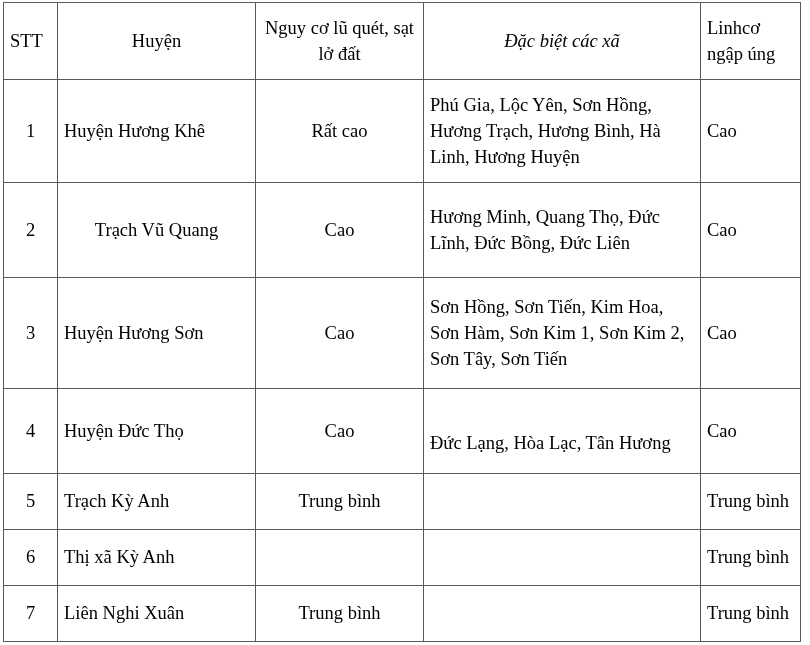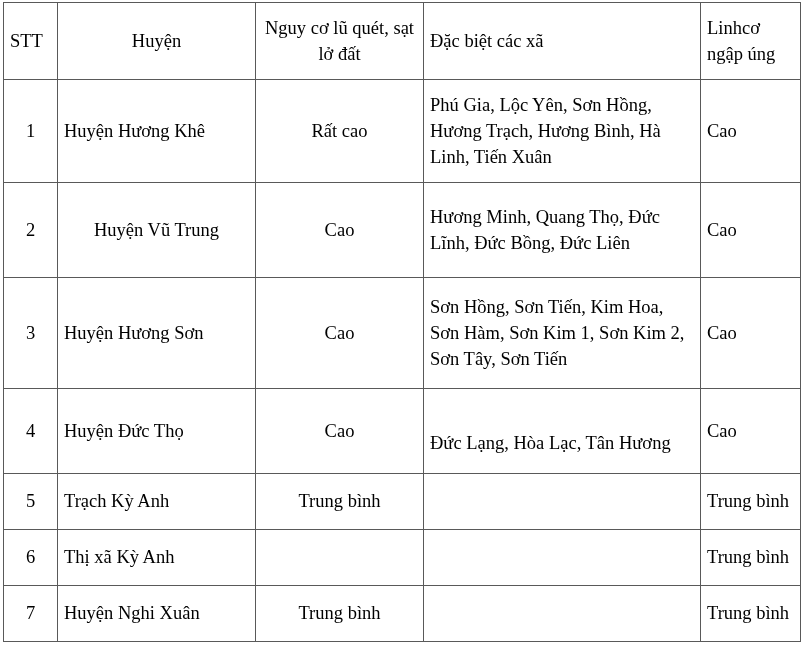--- a/index.html
+++ b/index.html
@@ -53,21 +53,21 @@
 
   
   thead th {
     font-weight: bold;
     height: 70px;
     font-size: 18.5px;
   }
   th.h-stt  { text-align: left;  padding-left: 3px; }
   th.h-huy  { text-align: center; margin-top: 28px; }
   th.h-risk { text-align: center; padding-left: 4px; padding-right: 4px; }
-  th.h-xa   { text-align: left; }
+  th.h-xa   { text-align: center; font-style: italic; }
   th.h-ngap {
     text-align: justify;
     text-align-last: justify;
     padding-left: 4px;
     padding-right: 3px;
   }
   th.h-ngap .jline { display: block; }
   th.h-ngap .jline.last {
     text-align: left;
     text-align-last: left;
@@ -134,28 +134,28 @@
 
     <tbody>
 
       <tr class="r1">
         <td class="stt">1</td>
         <td class="huy">Huyện Hương Khê</td>
         <td class="risk">Rất cao</td>
         <td class="xa">
           <div>Phú Gia, Lộc Yên, Sơn Hồng,</div>
           <div>Hương Trạch, Hương Bình, Hà</div>
-          <div>Linh, Tiến Xuân</div>
+          <div>Linh, Hương Huyện</div>
         </td>
         <td class="ngap">Cao</td>
       </tr>
 
       <tr class="r2">
         <td class="stt">2</td>
-        <td class="huy centered">Huyện Vũ Trung</td>
+        <td class="huy centered">Trạch Vũ Quang</td>
         <td class="risk">Cao</td>
         <td class="xa">
           <div>Hương Minh, Quang Thọ, Đức</div>
           <div>Lĩnh, Đức Bồng, Đức Liên</div>
         </td>
         <td class="ngap">Cao</td>
       </tr>
 
       <tr class="r3">
         <td class="stt">3</td>
@@ -190,21 +190,21 @@
       <tr class="r6">
         <td class="stt">6</td>
         <td class="huy">Thị xã Kỳ Anh</td>
         <td class="risk"></td>
         <td class="xa"></td>
         <td class="ngap">Trung bình</td>
       </tr>
 
       <tr class="r7">
         <td class="stt">7</td>
-        <td class="huy">Huyện Nghi Xuân</td>
+        <td class="huy">Liên Nghi Xuân</td>
         <td class="risk">Trung bình</td>
         <td class="xa"></td>
         <td class="ngap">Trung bình</td>
       </tr>
 
     </tbody>
   </table>
 
   <div class="caption">Bảng: Nguy cơ xảy ra lũ quét, sạt lở đất và ngập úng khu vực Hà Tĩnh.</div>
 

